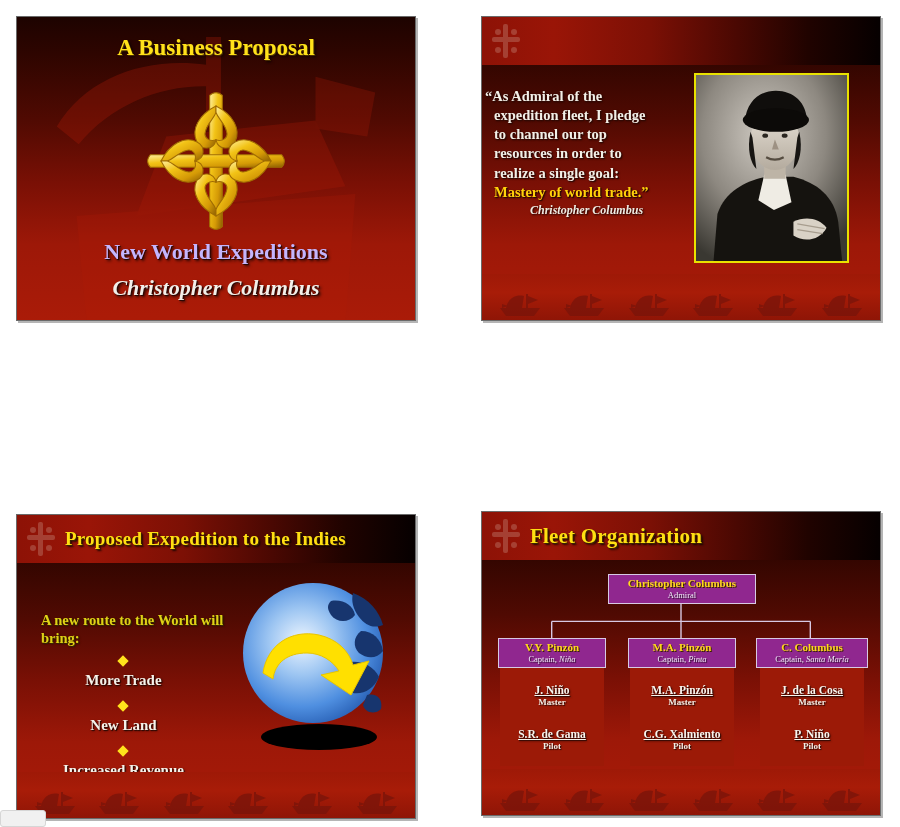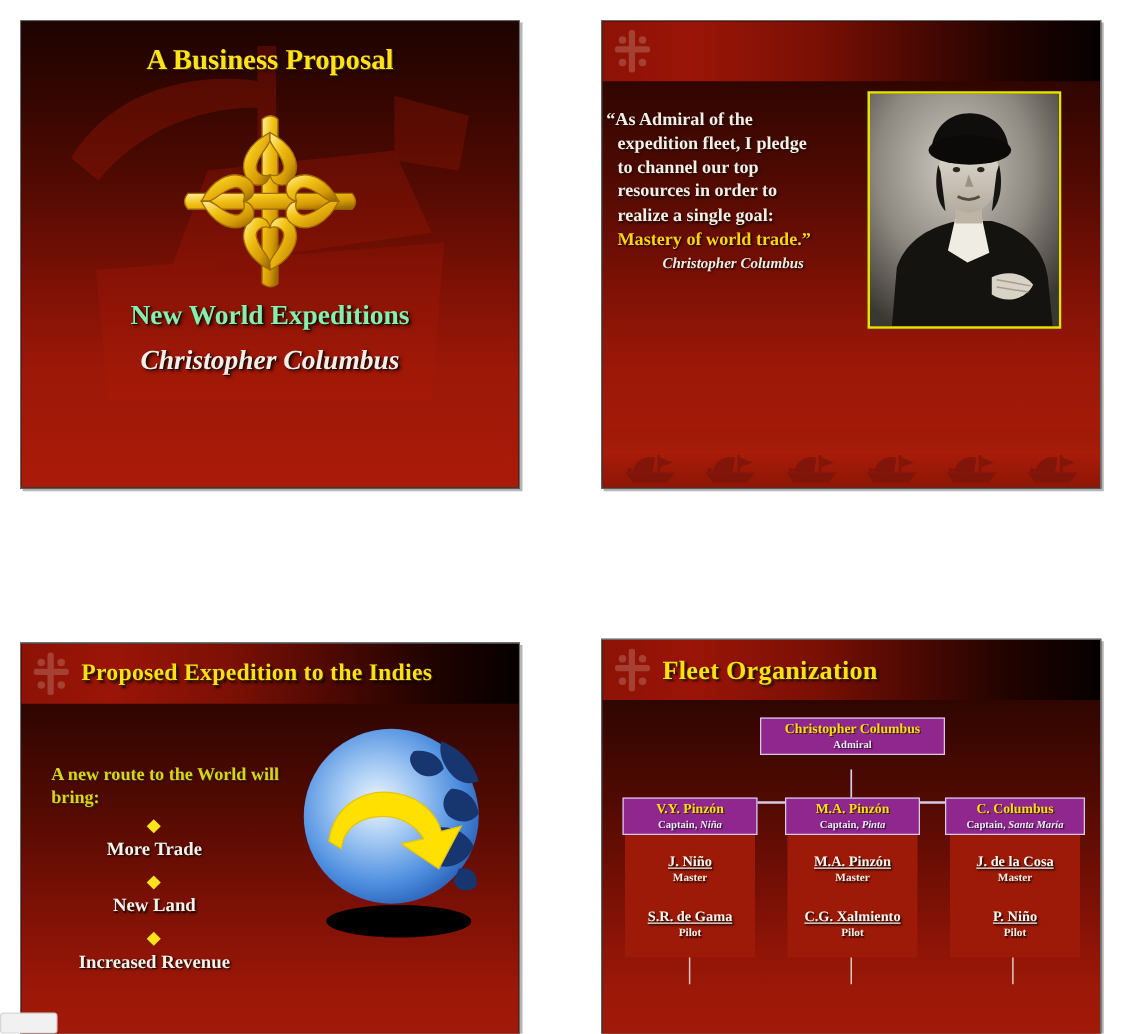--- a/index.html
+++ b/index.html
@@ -11,21 +11,21 @@
   #page {
     position: relative;
     width: 900px; height: 827px;
     background: #ffffff;
     overflow: hidden;
   }
 
   
   .slide {
     position: absolute;
-    width: 400px; height: 375px;
+    width: 400px; height: 305px;
     background: #000;
     border: 1px solid #6a6a6a;
     box-shadow: 2px 2px 0 rgba(120,120,120,.55);
     overflow: hidden;
   }
   .slide-1 { left: 16px;  top: 16px;  }
   .slide-2 { left: 481px; top: 16px;  }
   .slide-3 { left: 16px;  top: 514px; }
   .slide-4 { left: 481px; top: 511px; }
 
@@ -94,21 +94,21 @@
     text-shadow: 1px 1px 0 #4a2d00, 2px 2px 3px rgba(0,0,0,.85);
   }
   .s1-cross {
     position: absolute; top: 70px; left: 50%;
     transform: translateX(-50%);
     width: 148px; height: 148px;
   }
   .s1-sub {
     position: absolute; left: 0; right: 0; top: 222px;
     text-align: center;
-    color: #86efac; font-weight: bold; font-size: 22px;
+    color: #c4b5fd; font-weight: bold; font-size: 22px;
     text-shadow: 1px 1px 0 #2a0804, 2px 2px 3px rgba(0,0,0,.8);
   }
   .s1-author {
     position: absolute; left: 0; right: 0; top: 258px;
     text-align: center;
     color: #f2efe9; font-weight: bold; font-style: italic; font-size: 22px;
     text-shadow: 1px 1px 0 #2a0804, 2px 2px 3px rgba(0,0,0,.8);
   }
 
   
@@ -174,21 +174,21 @@
     border: 1px solid #d8c9e4;
     text-align: center;
     padding: 2px 2px 3px 2px;
   }
   .node .n-name {
     color: #ffd91c; font-weight: bold; font-size: 11px; line-height: 1.15;
     text-shadow: 1px 1px 0 #3a2400;
     white-space: nowrap;
   }
   .node .n-role {
-    color: #eeeaf6; font-weight: bold; font-size: 8.5px; line-height: 1.2;
+    color: #eeeaf6; font-weight: normal; font-size: 8.5px; line-height: 1.2;
     text-shadow: 1px 1px 1px rgba(0,0,0,.7);
     white-space: nowrap;
   }
   .node .n-role i { font-style: italic; }
   .col-panel {
     position: absolute;
     background: #9c1a07;
   }
   .staff {
     position: absolute; left: 0; right: 0;

